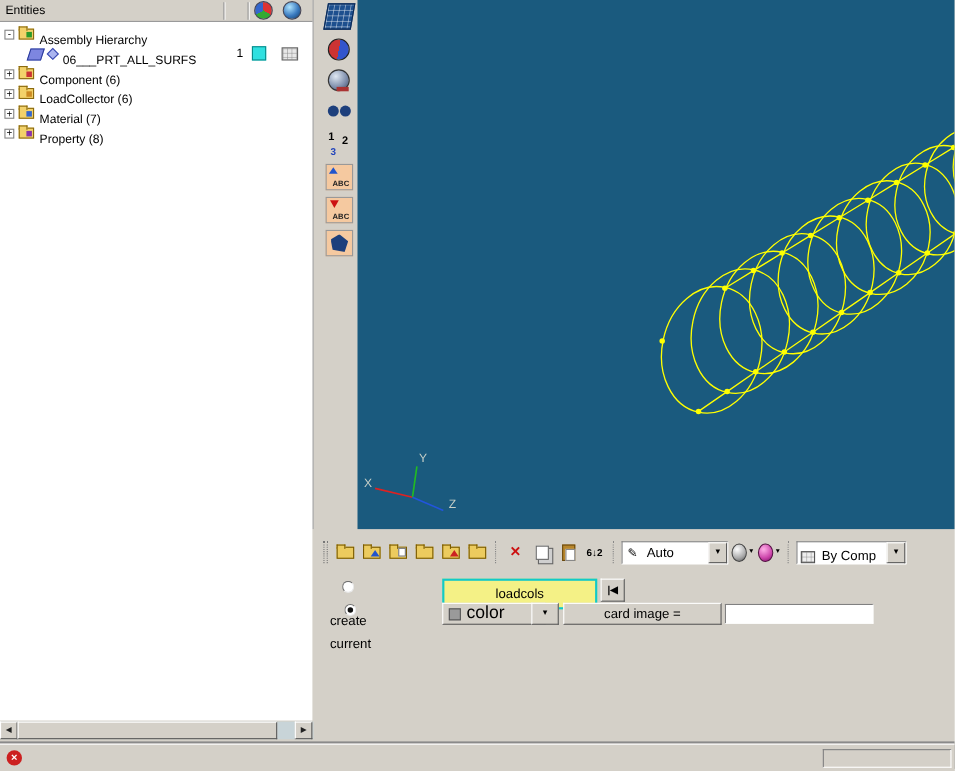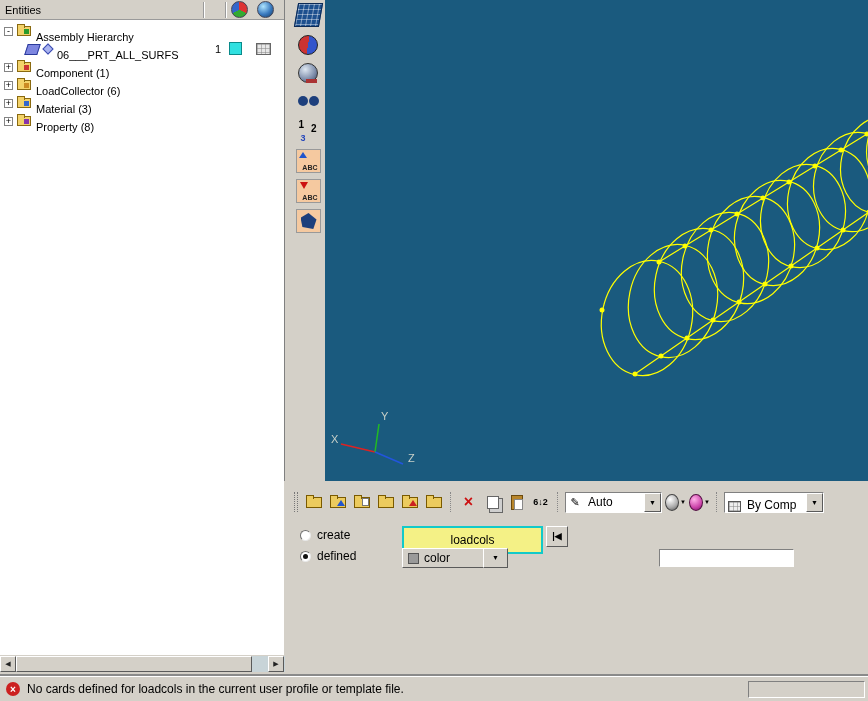--- a/index.html
+++ b/index.html
@@ -97,26 +97,26 @@
   .mini-grid2 { width:13px; height:11px; border:1px solid #555;
     background-image:linear-gradient(#8888 1px, transparent 1px), linear-gradient(90deg,#8888 1px, transparent 1px);
     background-size:4px 4px; background-color:#eee; }
   .tool-sphere { width:17px; height:17px; border-radius:50%; }
   .tool-sphere.gray { background:radial-gradient(circle at 35% 30%, #fff, #aaa 60%, #555); border:1px solid #444; }
   .tool-sphere.magenta { background:radial-gradient(circle at 35% 30%, #ffb0e8, #cc44aa 60%, #771166); border:1px solid #551144; }
   .mini-drop { font-size:6px; margin-left:1px; }
 
   
   .panel-region { position:absolute; left:291px; top:518px; width:577px; height:158px; }
-  .radio-row { position:absolute; display:flex; align-items:center; gap:6px; font-size:12px; }
+  .radio-row { position:absolute; display:flex; align-items:center; gap:18px; font-size:12px;flex-direction:column; }
   .radio { width:11px; height:11px; border-radius:50%; background:#fff; border:1px solid; border-color:#707070 #e8e8e8 #e8e8e8 #707070; position:relative; flex:0 0 auto; }
   .radio.checked::after { content:""; position:absolute; left:2px; top:2px; width:5px; height:5px; border-radius:50%; background:#111; }
   .name-input { position:absolute; left:111px; top:8px; width:141px; height:21px; background:#f4f186; border:2px solid #12c9c9; text-align:center; font-size:12px; font-family:"Liberation Sans", sans-serif; padding:12px; }
   .first-btn { position:absolute; left:255px; top:8px; width:22px; height:21px; font-size:9px; line-height:18px; text-align:center; font-weight:bold; }
-  .color-btn { position:absolute; left:111px; top:30px; width:94px; height:20px; display:flex; align-items:center; gap:5px; padding-left:5px; font-size:12px; }
+  .color-btn { position:absolute; left:111px; top:30px; width:94px; height:20px; display:flex; align-items:center; gap:5px; padding-left:5px; font-size:16px; }
   .color-swatch { width:11px; height:11px; background:#9a9a9a; border:1px solid #555; }
   .drop-btn { position:absolute; left:192px; top:30px; width:25px; height:20px; font-size:7px; text-align:center; line-height:18px; }
   .card-btn { position:absolute; left:221px; top:30px; width:144px; height:20px; font-size:12px; text-align:center; line-height:18px; }
   .card-input { position:absolute; left:368px; top:31px; width:135px; height:18px; background:#fff; font-size:12px; font-family:"Liberation Sans", sans-serif; padding:0 3px; }
 
   
   .statusbar { position:absolute; left:0; top:676px; width:868px; height:25px; background:#d4d0c8; border-top:1px solid #fff; box-shadow:0 -2px 0 #8a8a8a; display:flex; align-items:center; gap:7px; padding-left:6px; font-size:12px; }
   .err-icon { width:14px; height:14px; border-radius:50%; background:#cc2020; color:#fff; font-size:10px; font-weight:bold; display:flex; align-items:center; justify-content:center; flex:0 0 auto; }
   .status-box { position:absolute; right:3px; top:4px; width:117px; height:17px; background:#d4d0c8; }
 </style>
@@ -145,31 +145,31 @@
         <span class="mesh-sheet"></span>
         <span class="mini-diamond"></span>
         <span class="tree-label">06___PRT_ALL_SURFS</span>
         <span class="tree-id">1</span>
         <span class="tree-swatch"></span>
         <span class="tree-grid"></span>
       </div>
       <div class="tree-row" style="top:38px">
         <span class="expand">+</span>
         <span class="icon-folder comp"></span>
-        <span class="tree-label">Component (1)</span>
+        <span class="tree-label">Component (6)</span>
       </div>
       <div class="tree-row" style="top:56px">
         <span class="expand">+</span>
         <span class="icon-folder load"></span>
         <span class="tree-label">LoadCollector (6)</span>
       </div>
       <div class="tree-row" style="top:74px">
         <span class="expand">+</span>
         <span class="icon-folder mat"></span>
-        <span class="tree-label">Material (3)</span>
+        <span class="tree-label">Material (7)</span>
       </div>
       <div class="tree-row" style="top:92px">
         <span class="expand">+</span>
         <span class="icon-folder prop"></span>
         <span class="tree-label">Property (8)</span>
       </div>
     </div>
 
     <div class="hscroll">
       <span class="scroll-btn btn3d" style="left:0">◀</span>
@@ -323,31 +323,31 @@
     </span>
   </div>
 
   <div class="panel-region">
     <div class="radio-row" style="left:9px; top:10px">
       <span class="radio"></span>
       <span>create</span>
     </div>
     <div class="radio-row" style="left:9px; top:31px">
       <span class="radio checked"></span>
-      <span>defined</span>
+      <span>current</span>
     </div>
     <input class="name-input" type="text" value="loadcols" style="">
     <span class="first-btn btn3d">|◀</span>
     <span class="color-btn btn3d">
       <span class="color-swatch"></span>
       <span>color</span>
     </span>
     <span class="drop-btn btn3d">▼</span>
+    <span class="card-btn btn3d">card image =</span>
     <input class="card-input sunken" type="text" value="" style="">
   </div>
 
   <div class="statusbar">
     <span class="err-icon">×</span>
-    <span>No cards defined for loadcols in the current user profile or template file.</span>
     <span class="status-box sunken"></span>
   </div>
 
 </div>
 
 </body></html>

